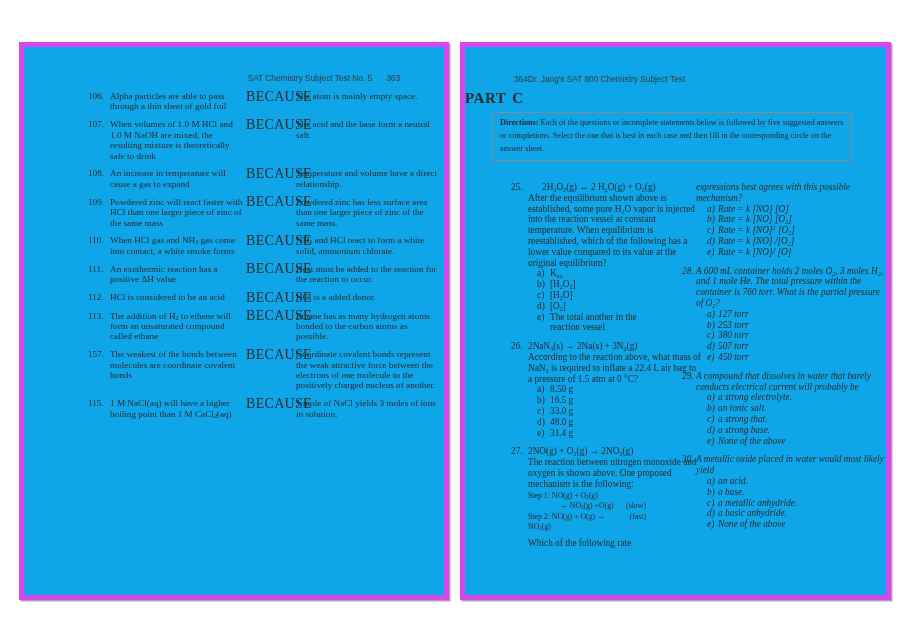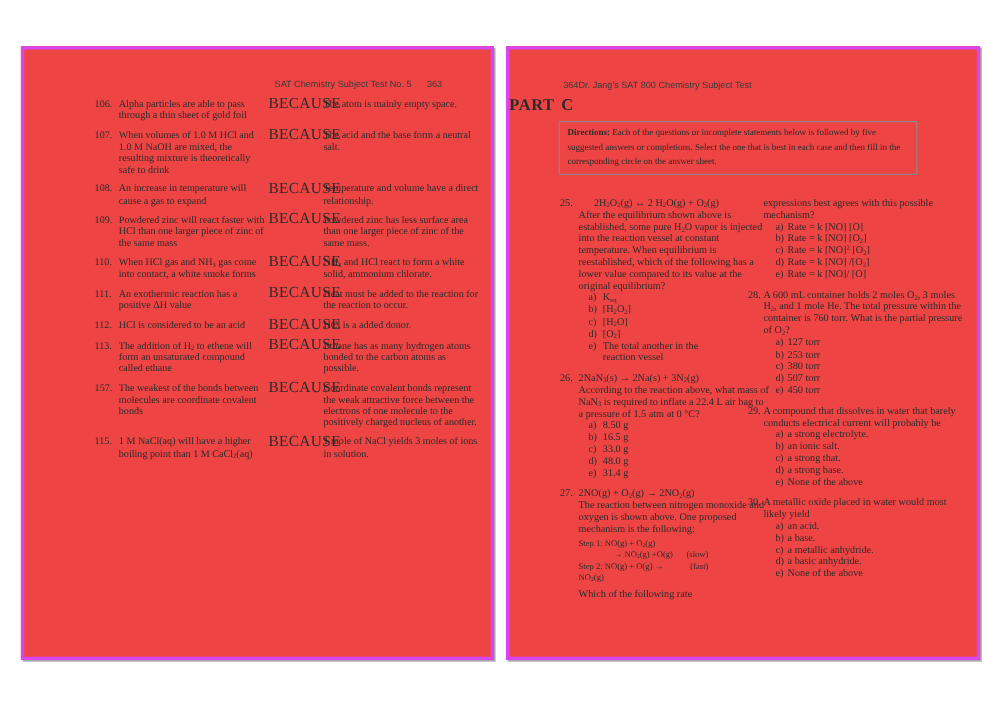--- a/index.html
+++ b/index.html
@@ -2,22 +2,22 @@
 <html><head>
 <meta charset="utf-8">
 <style>
   html,body{margin:0;padding:0;}
   body{
     width:910px;height:644px;position:relative;background:#ffffff;
     font-family:"Liberation Serif","DejaVu Serif",serif;color:#2b2b2b;
     -webkit-font-smoothing:antialiased;
   }
   .page{
-    position:absolute;top:42px;height:558px;background:#ef4444;
-    border:3px solid #d946ef;box-shadow:1.5px 1.5px 0 #a8a8a8;
+    position:absolute;top:42px;height:558px;background:#0ea5e9;
+    border:5px solid #d946ef;box-shadow:1.5px 1.5px 0 #a8a8a8;
     box-sizing:border-box;
   }
   .page.left{left:19px;width:430px;}
   .page.right{left:460px;width:431px;}
 
   sub,sup{font-size:0.65em;line-height:0;}
   sub{vertical-align:-0.25em;}
   sup{vertical-align:0.5em;}
 
   
@@ -40,28 +40,28 @@
   .rp-header{
     position:absolute;top:27px;left:49px;
     font-family:"Liberation Sans","DejaVu Sans",sans-serif;font-size:8.3px;color:#3a3a3a;
   }
   .rp-header .rp-title-text{}
   .rp-parttitle{
     position:absolute;top:43px;left:0;width:100%;text-align:left;
     font-size:15px;font-weight:bold;letter-spacing:0.5px;word-spacing:2px;
   }
   .rp-directions{
-    position:absolute;top:65px;left:45px;width:326px;box-sizing:border-box;
+    position:absolute;top:65px;left:27px;width:360px;box-sizing:border-box;
     border:1px solid #8a8a8a;padding:3px 5px 5px 7px;
     font-size:8.2px;line-height:13px;
   }
   .rp-directions .dir-label{font-weight:bold;}
   .rp-col{position:absolute;top:135px;font-size:9.3px;line-height:10.8px;}
   .rp-col.colL{left:46px;width:190px;}
-  .rp-col.colR{left:217px;width:202px;}
+  .rp-col.colR{left:217px;width:202px;font-style:italic;}
   .q{position:relative;margin-bottom:8px;}
   .colL .q{padding-left:17px;}
   .colR .q{padding-left:14px;}
   .q-num{position:absolute;left:0;top:0;}
   .q-eq.indent{text-indent:14px;}
   .choices{margin-left:9px;}
   .colR .choices{margin-left:11px;}
   .choice{display:flex;}
   .c-label{flex:none;width:13px;}
   .colR .c-label{width:11px;}

